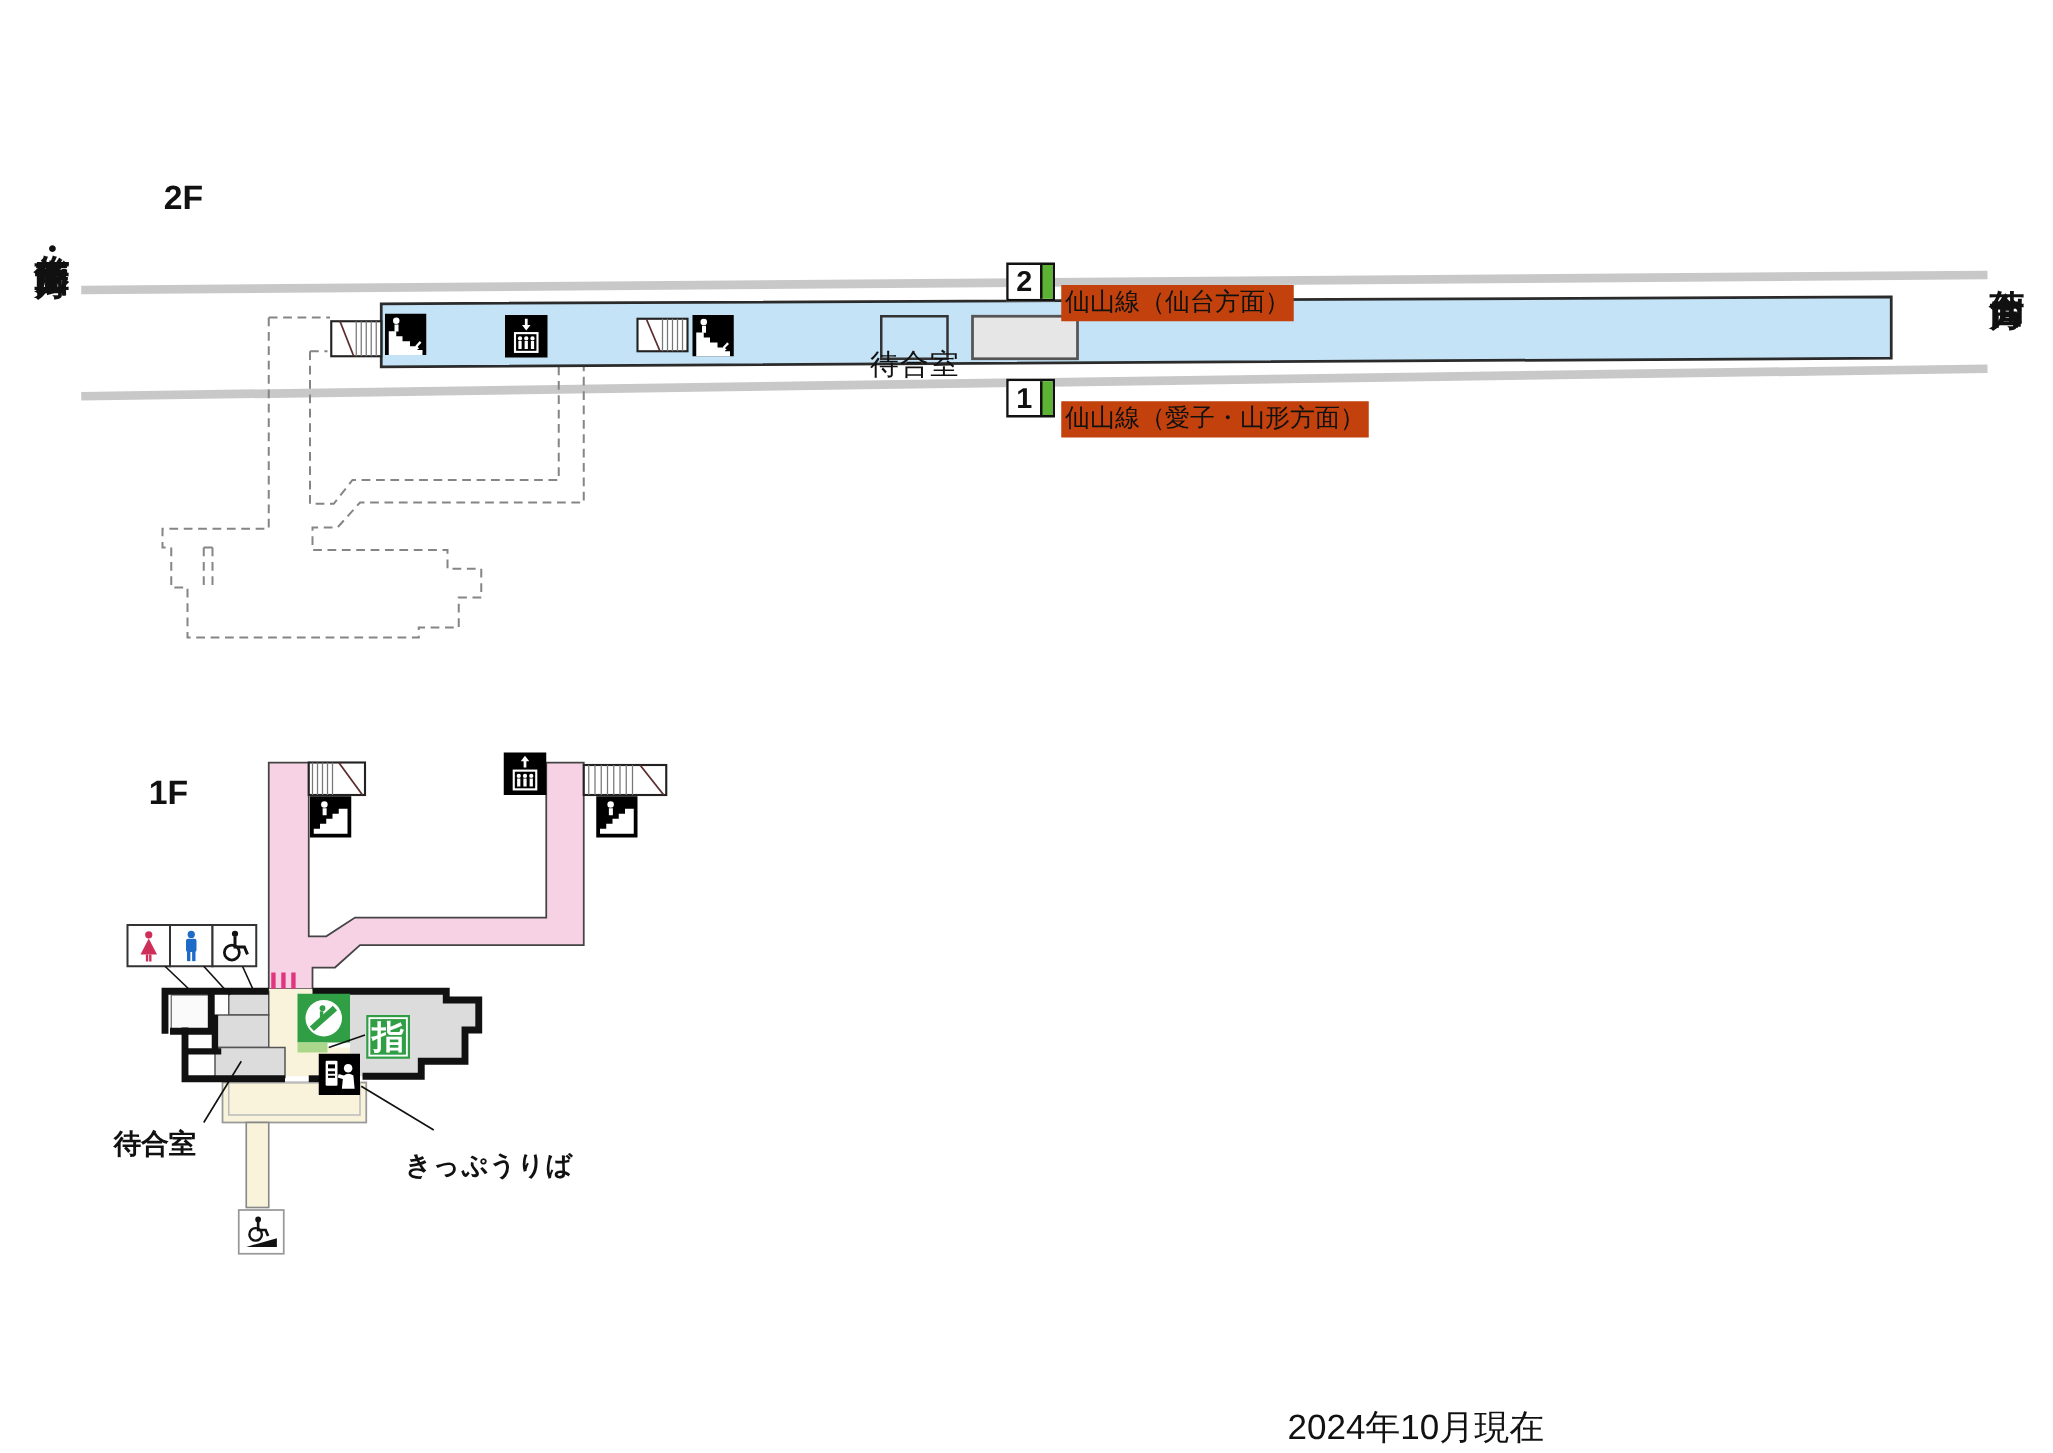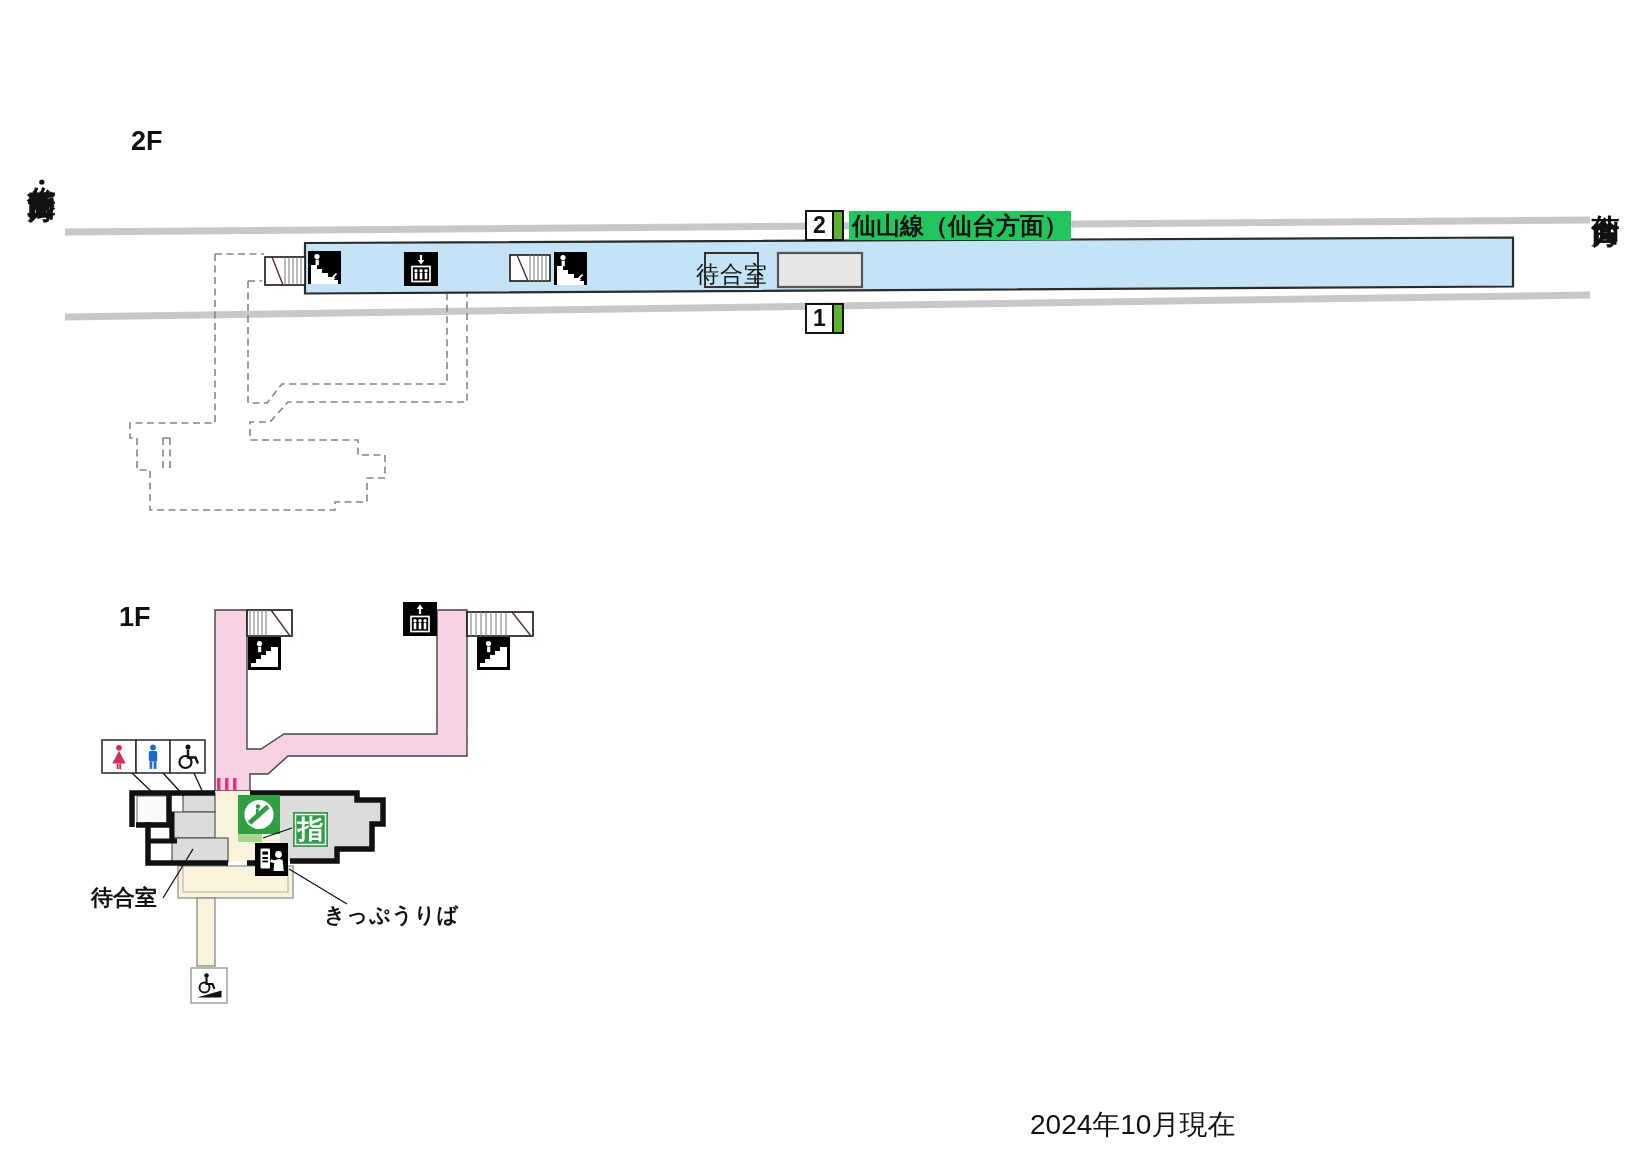--- a/index.html
+++ b/index.html
@@ -1,23 +1,23 @@
 <!DOCTYPE html>
 <html><head>
 <meta charset="utf-8">
 <style>
   html,body{margin:0;padding:0;background:#fff;}
   .stage{position:relative;width:1642px;height:1162px;background:#fff;overflow:hidden;
          font-family:"Liberation Sans","DejaVu Sans",sans-serif;color:#111;}
   .stage svg{position:absolute;left:0;top:0;}
-  .lbl{position:absolute;white-space:nowrap;}
+  .lbl{position:absolute;white-space:nowrap;margin-top:17px;}
   .floor-label{font-size:27px;font-weight:bold;}
   .vtext{writing-mode:vertical-rl;text-orientation:upright;font-size:28px;font-weight:bold;
          letter-spacing:1px;line-height:30px;}
-  .line-label{font-size:24px;font-weight:700;background:#22c55e;padding:0 3px;line-height:29px;}
+  .line-label{font-size:20px;font-weight:400;background:#c2410c;padding:0 3px;line-height:29px;}
   .badge{position:absolute;display:flex;border:2.5px solid #111;background:#fff;height:31px;box-sizing:border-box;}
   .badge .num{width:25px;text-align:center;font-size:23px;font-weight:bold;line-height:26px;background:#fff;}
   .badge .stripe{width:8px;border-left:2px solid #111;}
   .wait2f{font-size:23px;letter-spacing:1px;}
   .wait1f{font-size:22px;font-weight:bold;}
   .ticket{font-size:21px;font-weight:bold;letter-spacing:1px;font-family:Liberation Mono, monospace;}
   .reserved{position:absolute;width:35px;height:35px;text-align:center;line-height:35px;
             font-size:26px;font-weight:bold;color:#fff;}
   .footer-text{font-size:28px;}
 </style>
@@ -223,20 +223,21 @@
 <div class="badge" style="left:805px;top:210px;">
   <div class="num">2</div>
   <div class="stripe" style="background:#5cb233;"></div>
 </div>
 <div class="lbl line-label" style="left:849px;top:211px;">仙山線（仙台方面）</div>
 
 <div class="badge" style="left:805px;top:303px;">
   <div class="num">1</div>
   <div class="stripe" style="background:#5cb233;"></div>
 </div>
+<div class="lbl line-label" style="left:849px;top:304px;">仙山線（愛子・山形方面）</div>
 
 <div class="lbl wait2f" style="left:696px;top:259px;">待合室</div>
 
 <div class="lbl wait1f" style="left:91px;top:883px;">待合室</div>
 
 <div class="lbl ticket" style="left:324px;top:901px;">きっぷうりば</div>
 
 <div class="reserved" style="left:293px;top:812px;">指</div>
 
 <div class="lbl footer-text" style="left:1030px;top:1106px;">2024年10月現在</div>

